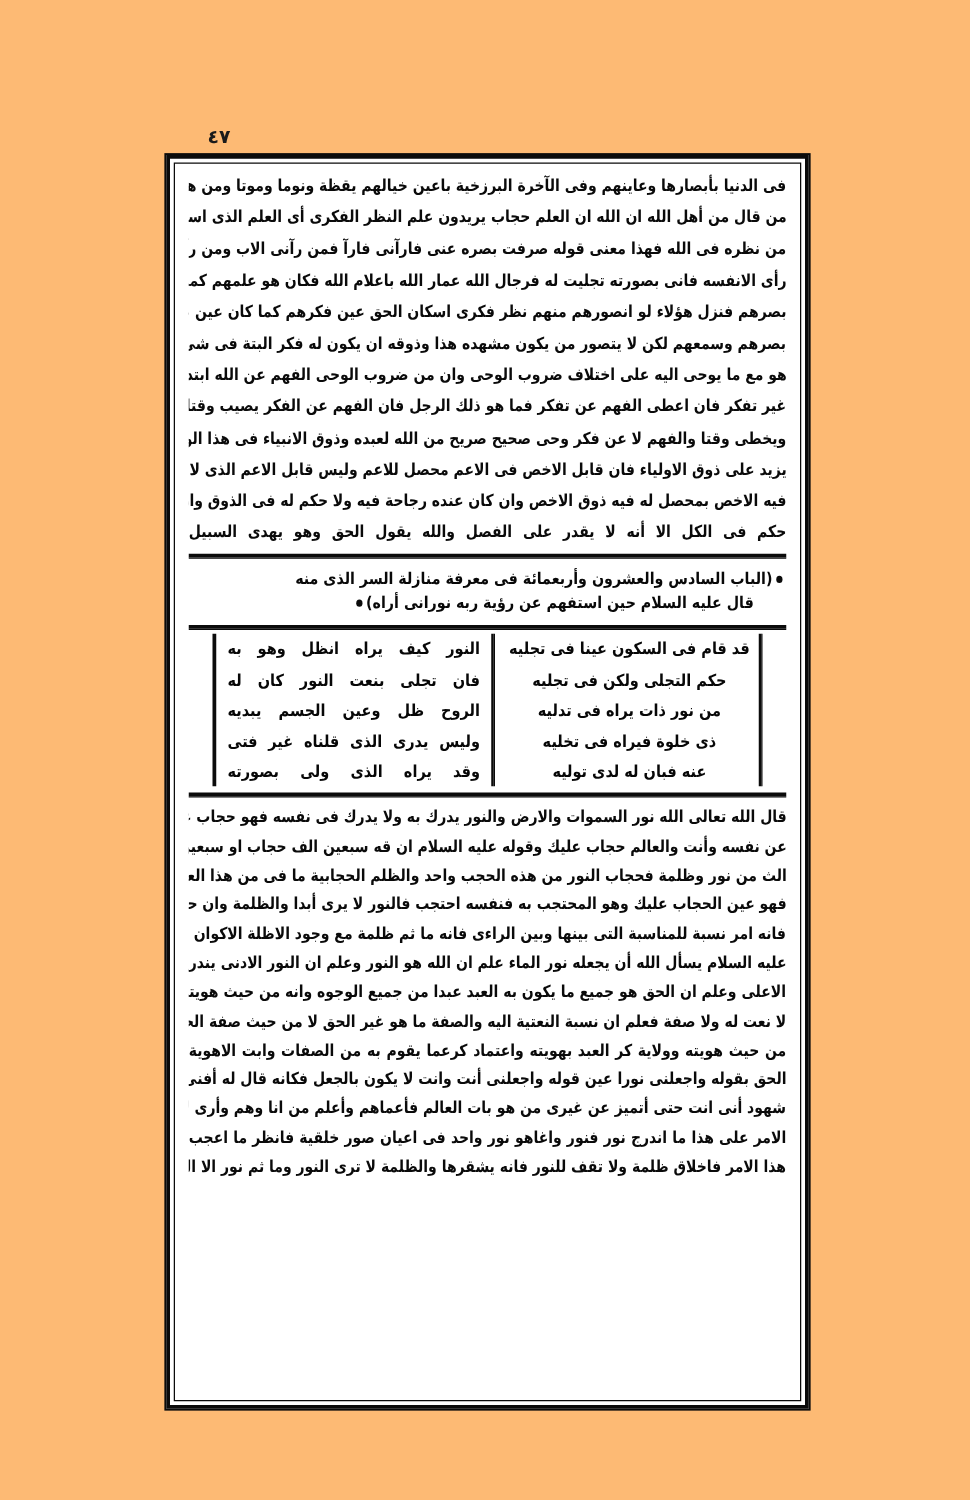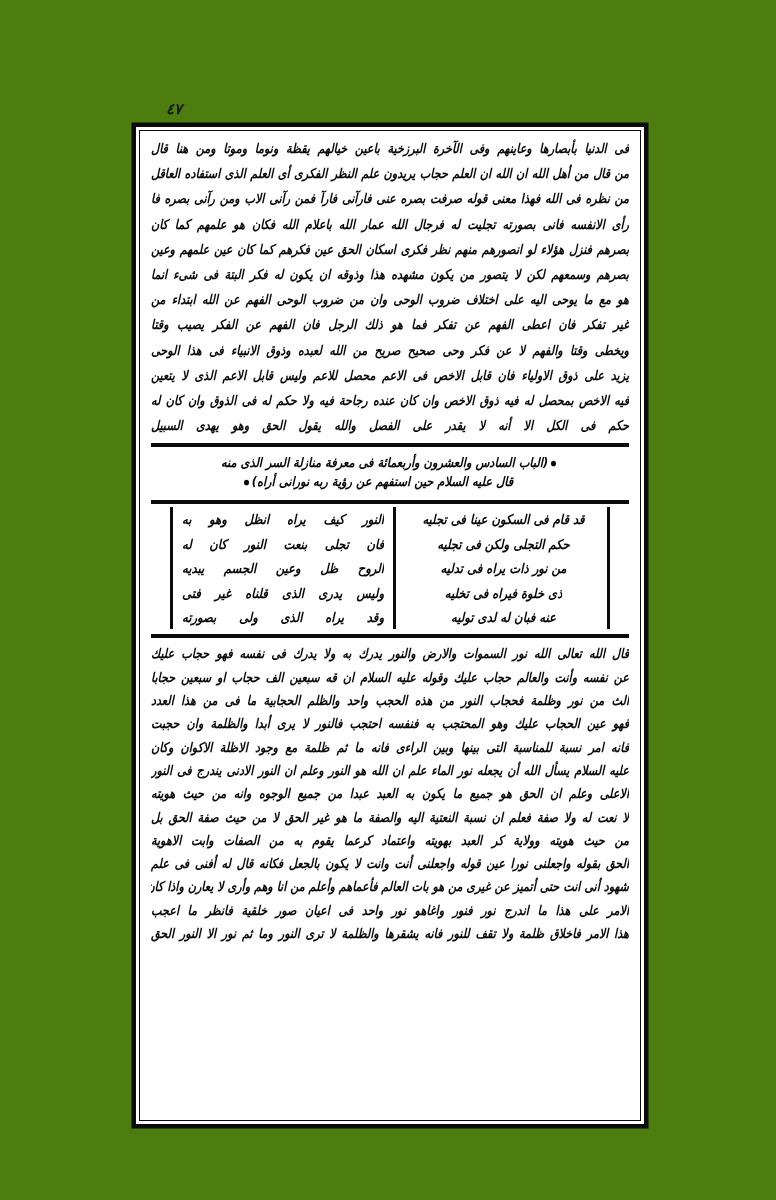--- a/index.html
+++ b/index.html
@@ -13,22 +13,21 @@
     height: 1200px;
     position: relative;
     font-family: "DejaVu Sans", sans-serif;
     overflow: hidden;
   }
 
   
   .scan-sheet {
     position: absolute;
     inset: 0;
-    background: #4d7c0f;
-    font-style: italic;
+    background: #fdba74;
   }
 
   
   .folio-number {
     position: absolute;
     top: 100px;
     left: 166px;
     font-family: "DejaVu Sans", sans-serif;
     font-size: 15px;
     font-weight: 600;
@@ -99,21 +98,21 @@
     border-top: 3px solid #0b0b0b;
     border-bottom: 1.5px solid #0b0b0b;
     margin: 5px 0 4px 0;
     background: #fff;
     box-sizing: content-box;
   }
   .rule-heavy.tight { margin: 4px 0 3px 0; }
 
   
   .chapter-heading {
-    text-align: center;
+    text-align: right;
     direction: rtl;
     padding: 3px 0 4px 0;
   }
   .chapter-heading .heading-line {
     display: block;
     font-family: "DejaVu Sans", sans-serif;
     font-size: 11.4px;
     line-height: 19px;
     font-weight: 700;
     color: #080808;

